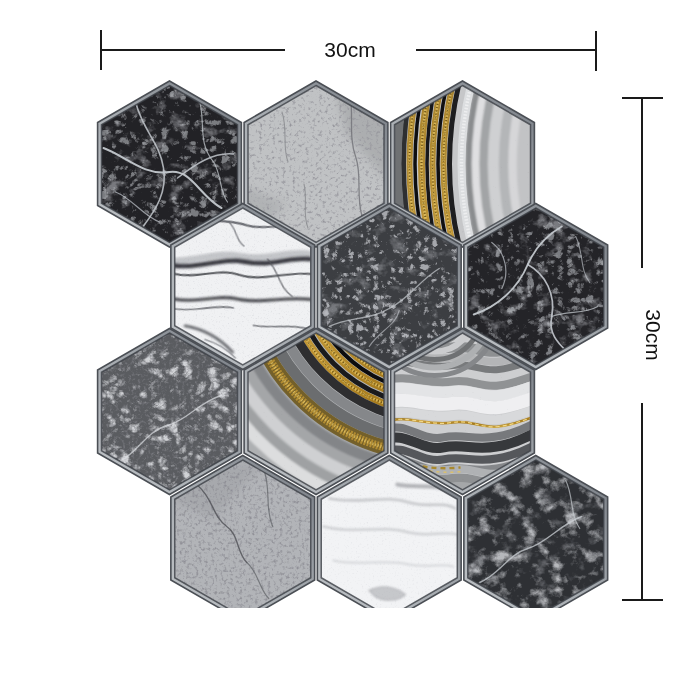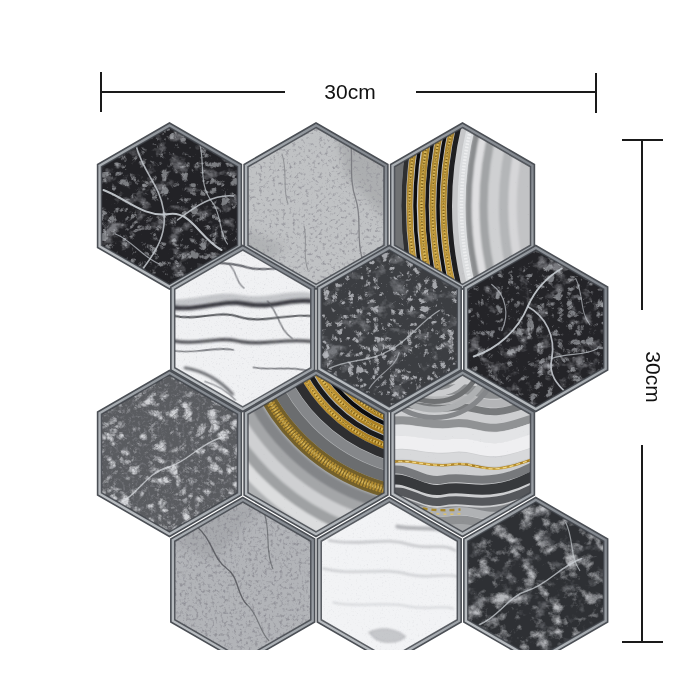--- a/index.html
+++ b/index.html
@@ -1,17 +1,17 @@
 <!DOCTYPE html>
 <html><head>
 <meta charset="utf-8">
 <title>Hexagon Marble Tile Sticker 30cm</title>
 <style>
 html,body{margin:0;padding:0;background:#ffffff;font-family:"Liberation Sans",sans-serif;}
-#stage{width:700px;height:608px;position:relative;overflow:hidden;margin-top:42px;}
+#stage{width:700px;height:608px;position:relative;overflow:hidden;}
 </style>
 </head>
 <body>
 <div id="stage">
 <svg width="700" height="700" viewBox="0 0 700 700" xmlns="http://www.w3.org/2000/svg">
 <defs>
 <path id="hxo" d="M 0,-83.0 L 71.9,-41.5 L 71.9,41.5 L 0,83.0 L -71.9,41.5 L -71.9,-41.5 Z"></path>
 <path id="hxi" d="M 0,-78.5 L 68.0,-39.2 L 68.0,39.2 L 0,78.5 L -68.0,39.2 L -68.0,-39.2 Z"></path>
 <clipPath id="hc">
           <path d="M 0,-78.5 L 68.0,-39.2 L 68.0,39.2 L 0,78.5 L -68.0,39.2 L -68.0,-39.2 Z"></path>

